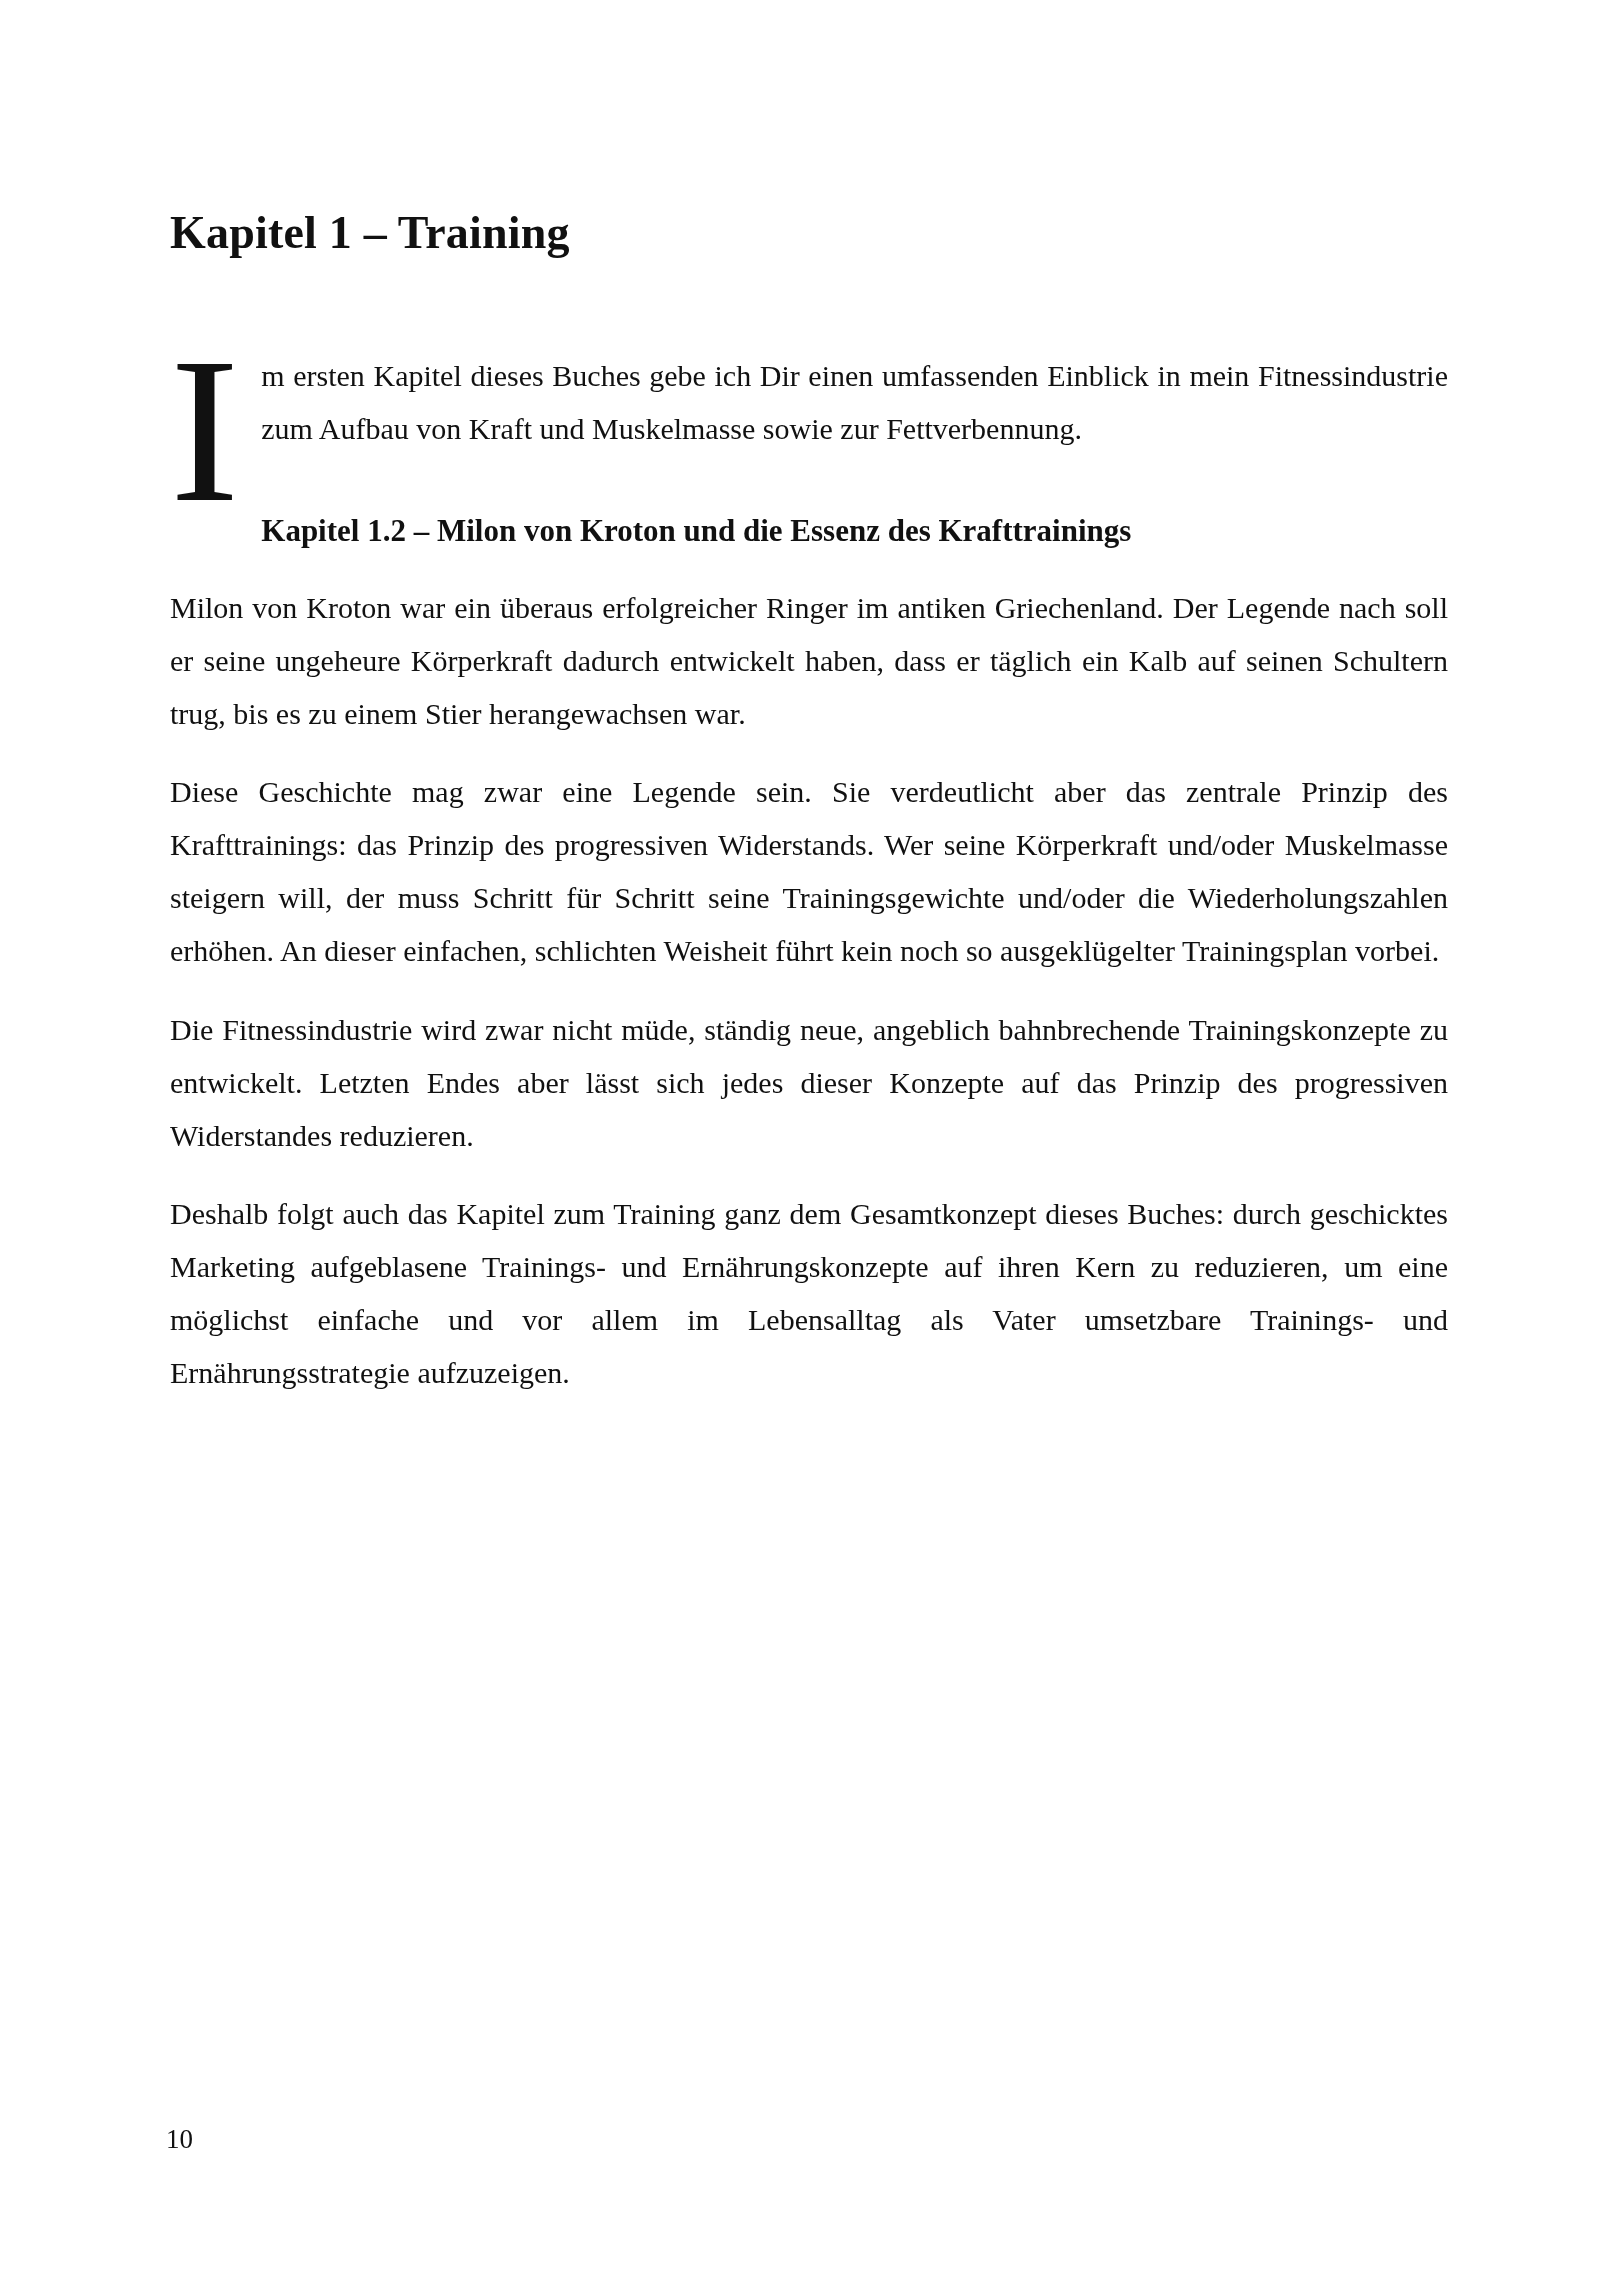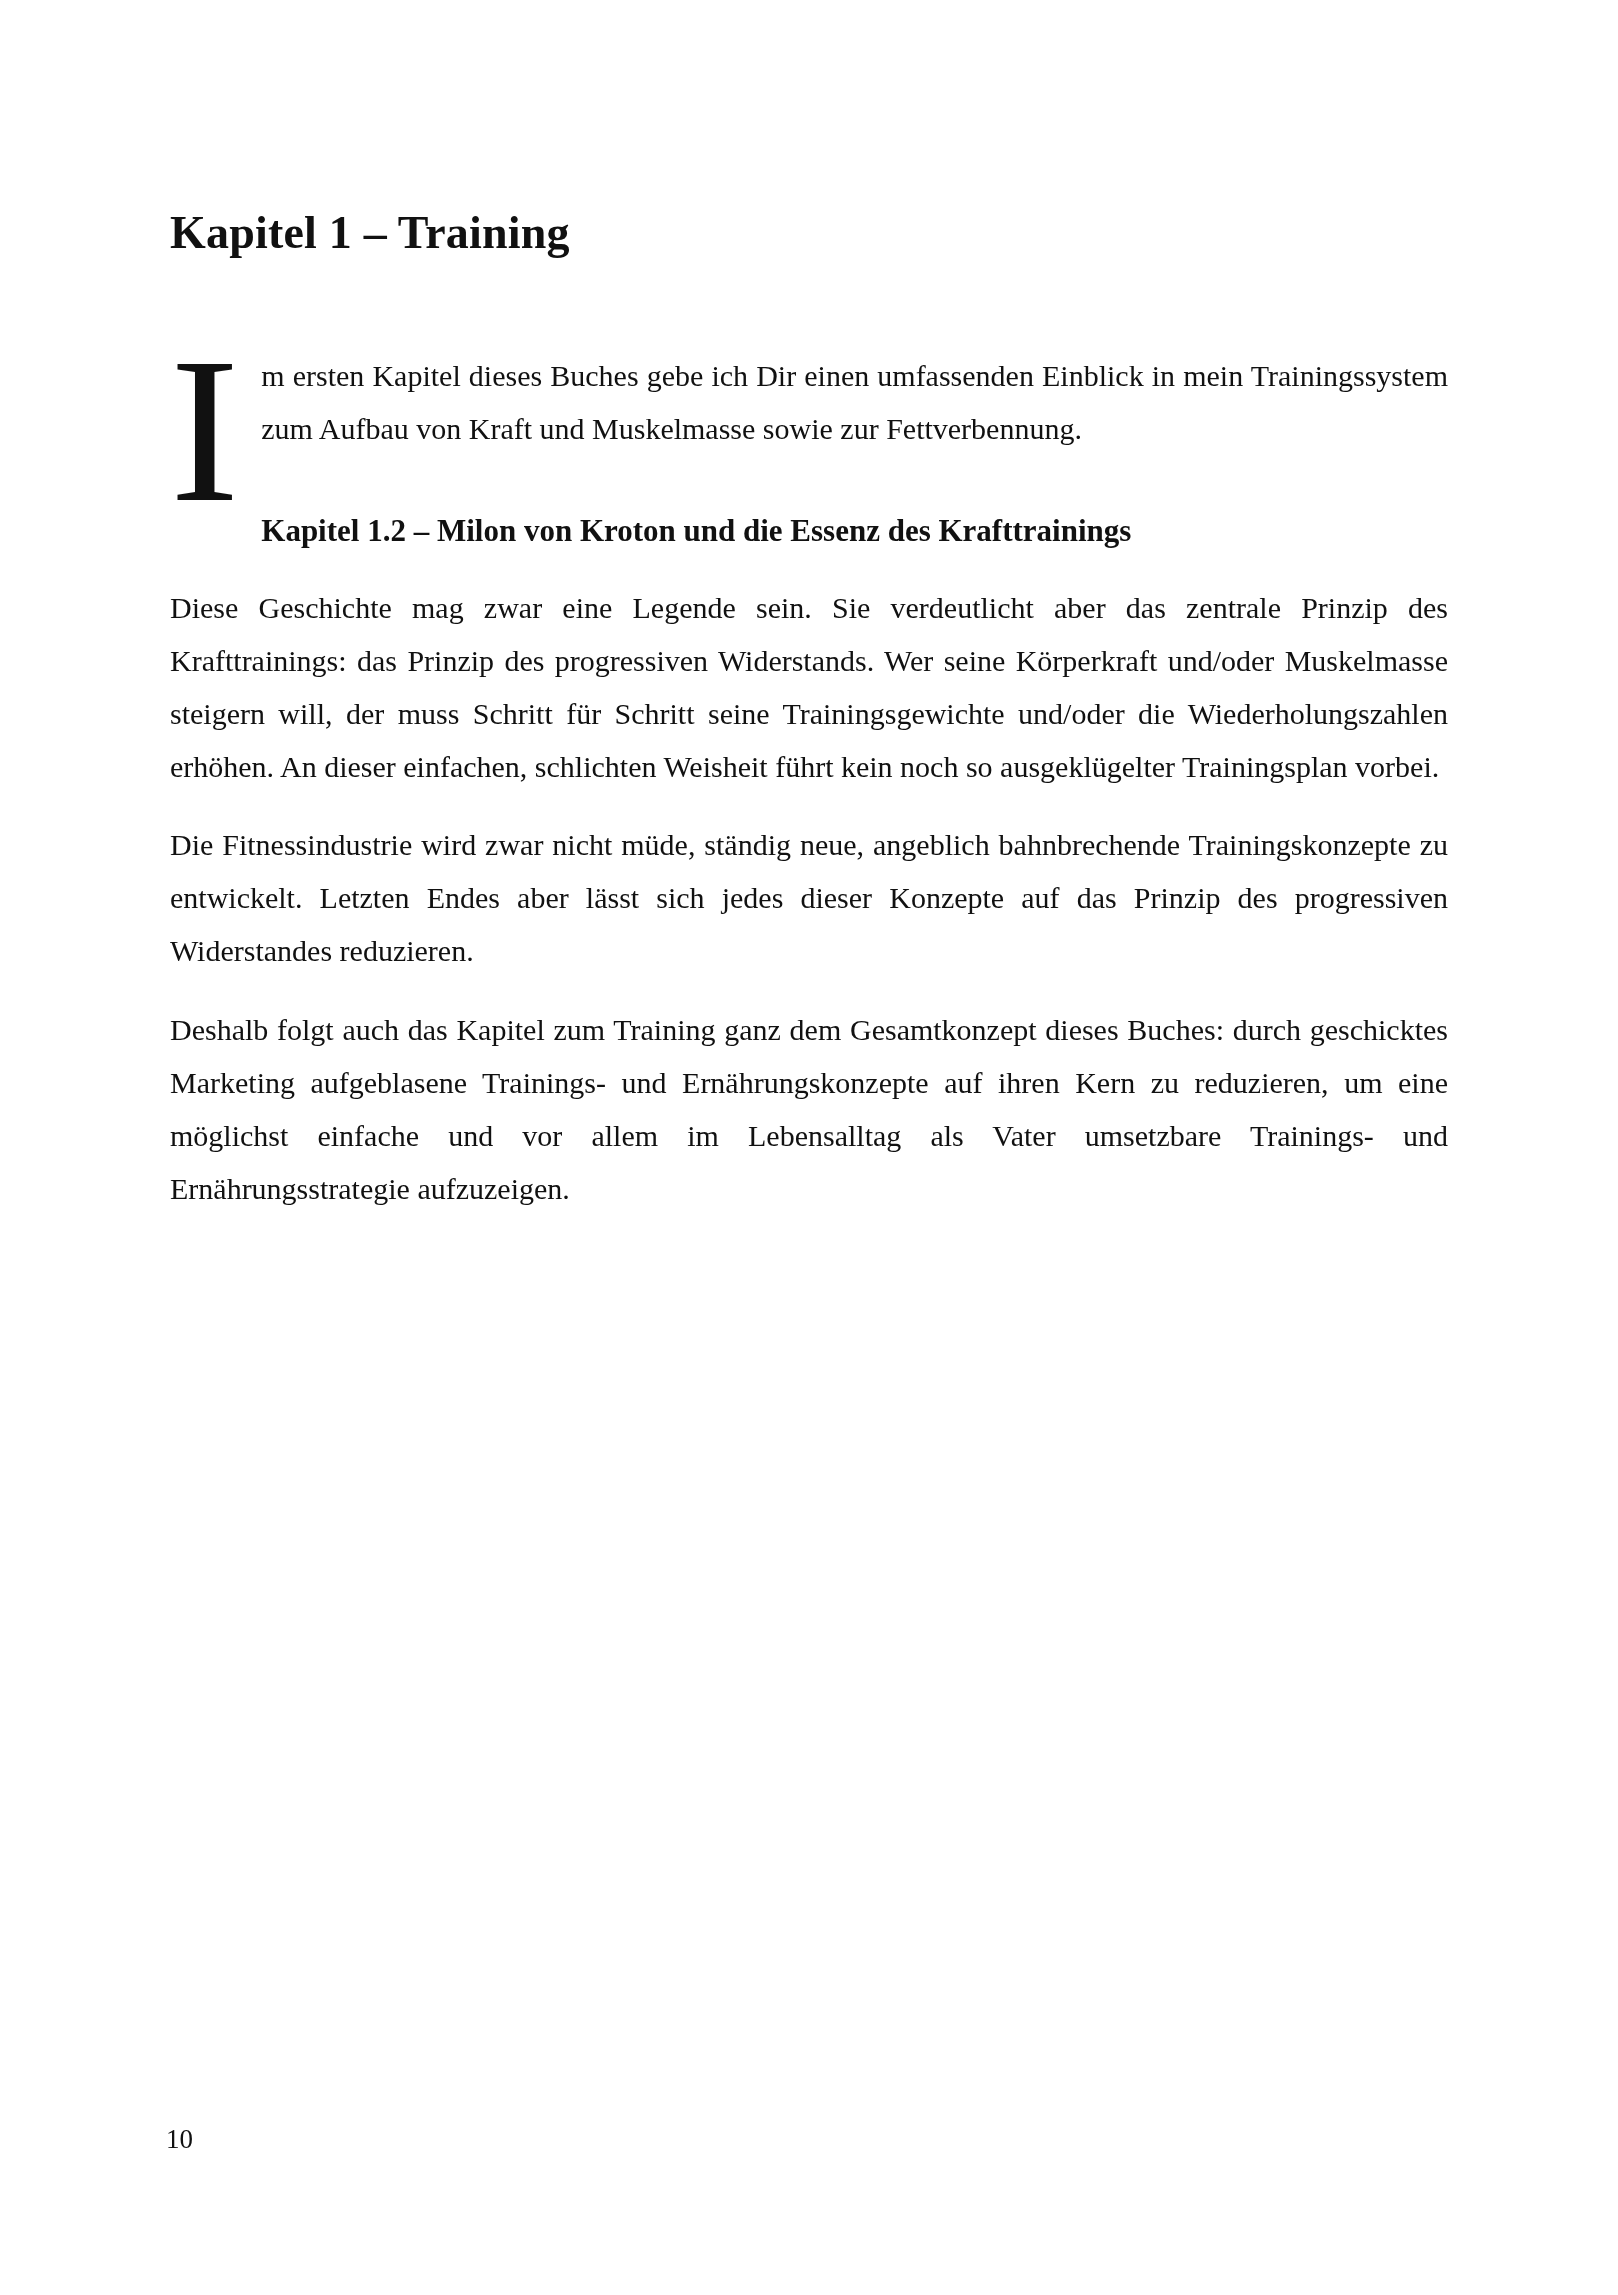--- a/index.html
+++ b/index.html
@@ -63,25 +63,26 @@
   }
 </style>
 </head>
 <body>
 
 <div class="page">
 
   <h1 class="page-title">Kapitel 1 – Training</h1>
 
   <div class="intro">
-    <span class="dropcap">I</span><span>m ersten Kapitel dieses Buches gebe ich Dir einen umfassenden Einblick in mein Trainingssystem zum Aufbau von Kraft und Muskelmasse sowie zur Fettverbennung.</span>
+    <span class="dropcap">I</span><span>m ersten Kapitel dieses Buches gebe ich Dir einen umfassenden Einblick in mein Fitnessindustrie zum Aufbau von Kraft und Muskelmasse sowie zur Fettverbennung.</span>
   </div>
 
   <h2 class="section-heading">Kapitel 1.2 – Milon von Kroton und die Essenz des Krafttrainings</h2>
 
+  <p class="body-paragraph">Milon von Kroton war ein überaus erfolgreicher Ringer im antiken Griechenland. Der Legende nach soll er seine ungeheure Körperkraft dadurch entwickelt haben, dass er täglich ein Kalb auf seinen Schultern trug, bis es zu einem Stier herangewachsen war.</p>
 
   <p class="body-paragraph">Diese Geschichte mag zwar eine Legende sein. Sie verdeutlicht aber das zentrale Prinzip des Krafttrainings: das Prinzip des progressiven Widerstands. Wer seine Körperkraft und/oder Muskelmasse steigern will, der muss Schritt für Schritt seine Trainingsgewichte und/oder die Wiederholungszahlen erhöhen. An dieser einfachen, schlichten Weisheit führt kein noch so ausgeklügelter Trainingsplan vorbei.</p>
 
   <p class="body-paragraph">Die Fitnessindustrie wird zwar nicht müde, ständig neue, angeblich bahnbrechende Trainingskonzepte zu entwickelt. Letzten Endes aber lässt sich jedes dieser Konzepte auf das Prinzip des progressiven Widerstandes reduzieren.</p>
 
   <p class="body-paragraph">Deshalb folgt auch das Kapitel zum Training ganz dem Gesamtkonzept dieses Buches: durch geschicktes Marketing aufgeblasene Trainings- und Ernährungskonzepte auf ihren Kern zu reduzieren, um eine möglichst einfache und vor allem im Lebensalltag als Vater umsetzbare Trainings- und Ernährungsstrategie aufzuzeigen.</p>
 
   <div class="page-number">10</div>
 
 </div>

